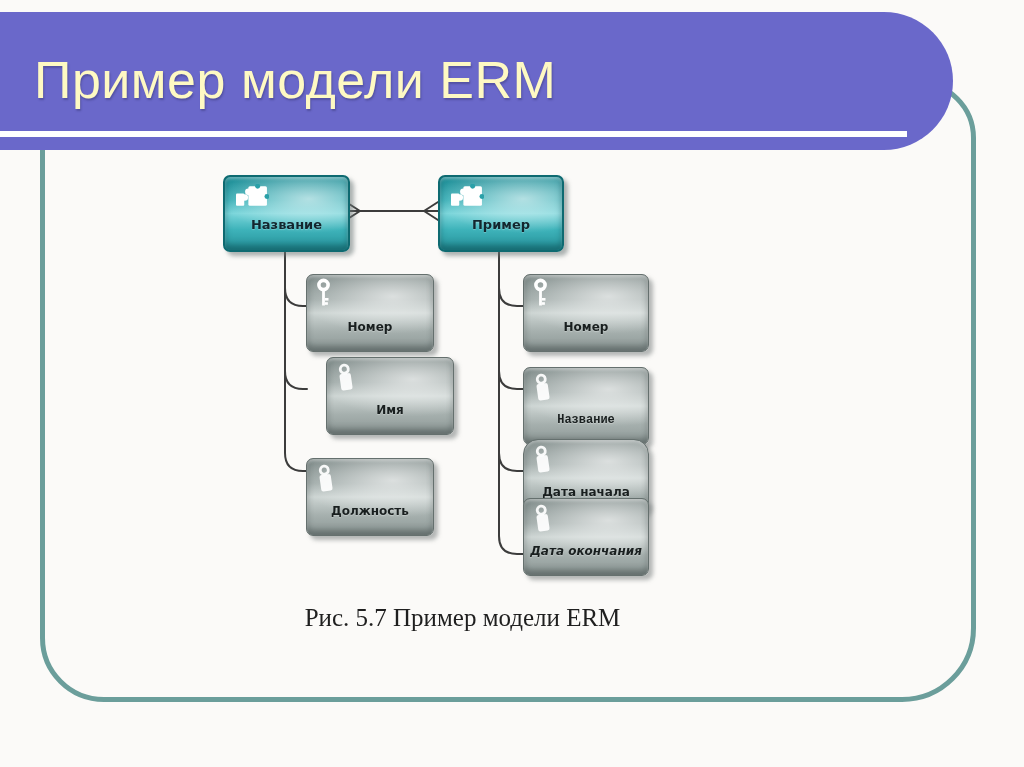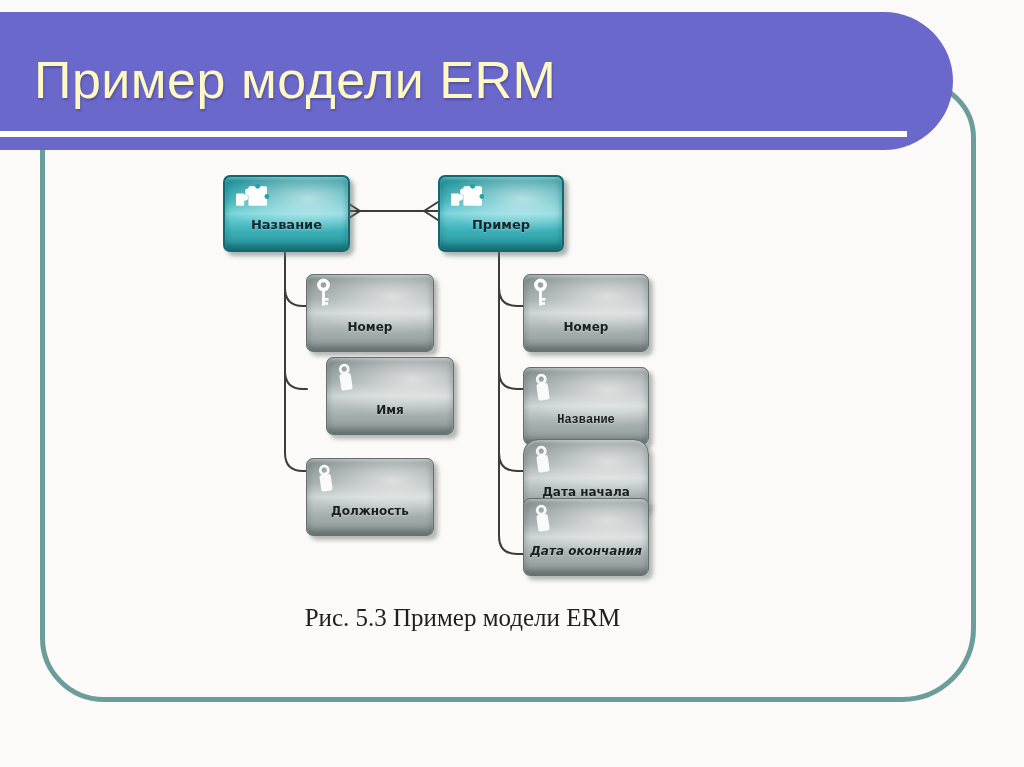--- a/index.html
+++ b/index.html
@@ -213,13 +213,13 @@
     <svg width="22" height="32" viewBox="0 0 22 32">
       <g transform="rotate(-8 11 16)">
         <circle cx="10.5" cy="7" r="4" fill="none" stroke="#ffffff" stroke-width="2.8" opacity=".92"></circle>
         <rect x="4.8" y="11.5" width="11.4" height="16.5" rx="2.2" fill="#ffffff" opacity=".92"></rect>
       </g>
     </svg>
   </span>
   <div class="label">Дата окончания</div>
 </div>
 
-<div class="caption">Рис. 5.3 Пример модели ERM</div>
+<div class="caption">Рис. 5.7 Пример модели ERM</div>
 
 </body></html>

